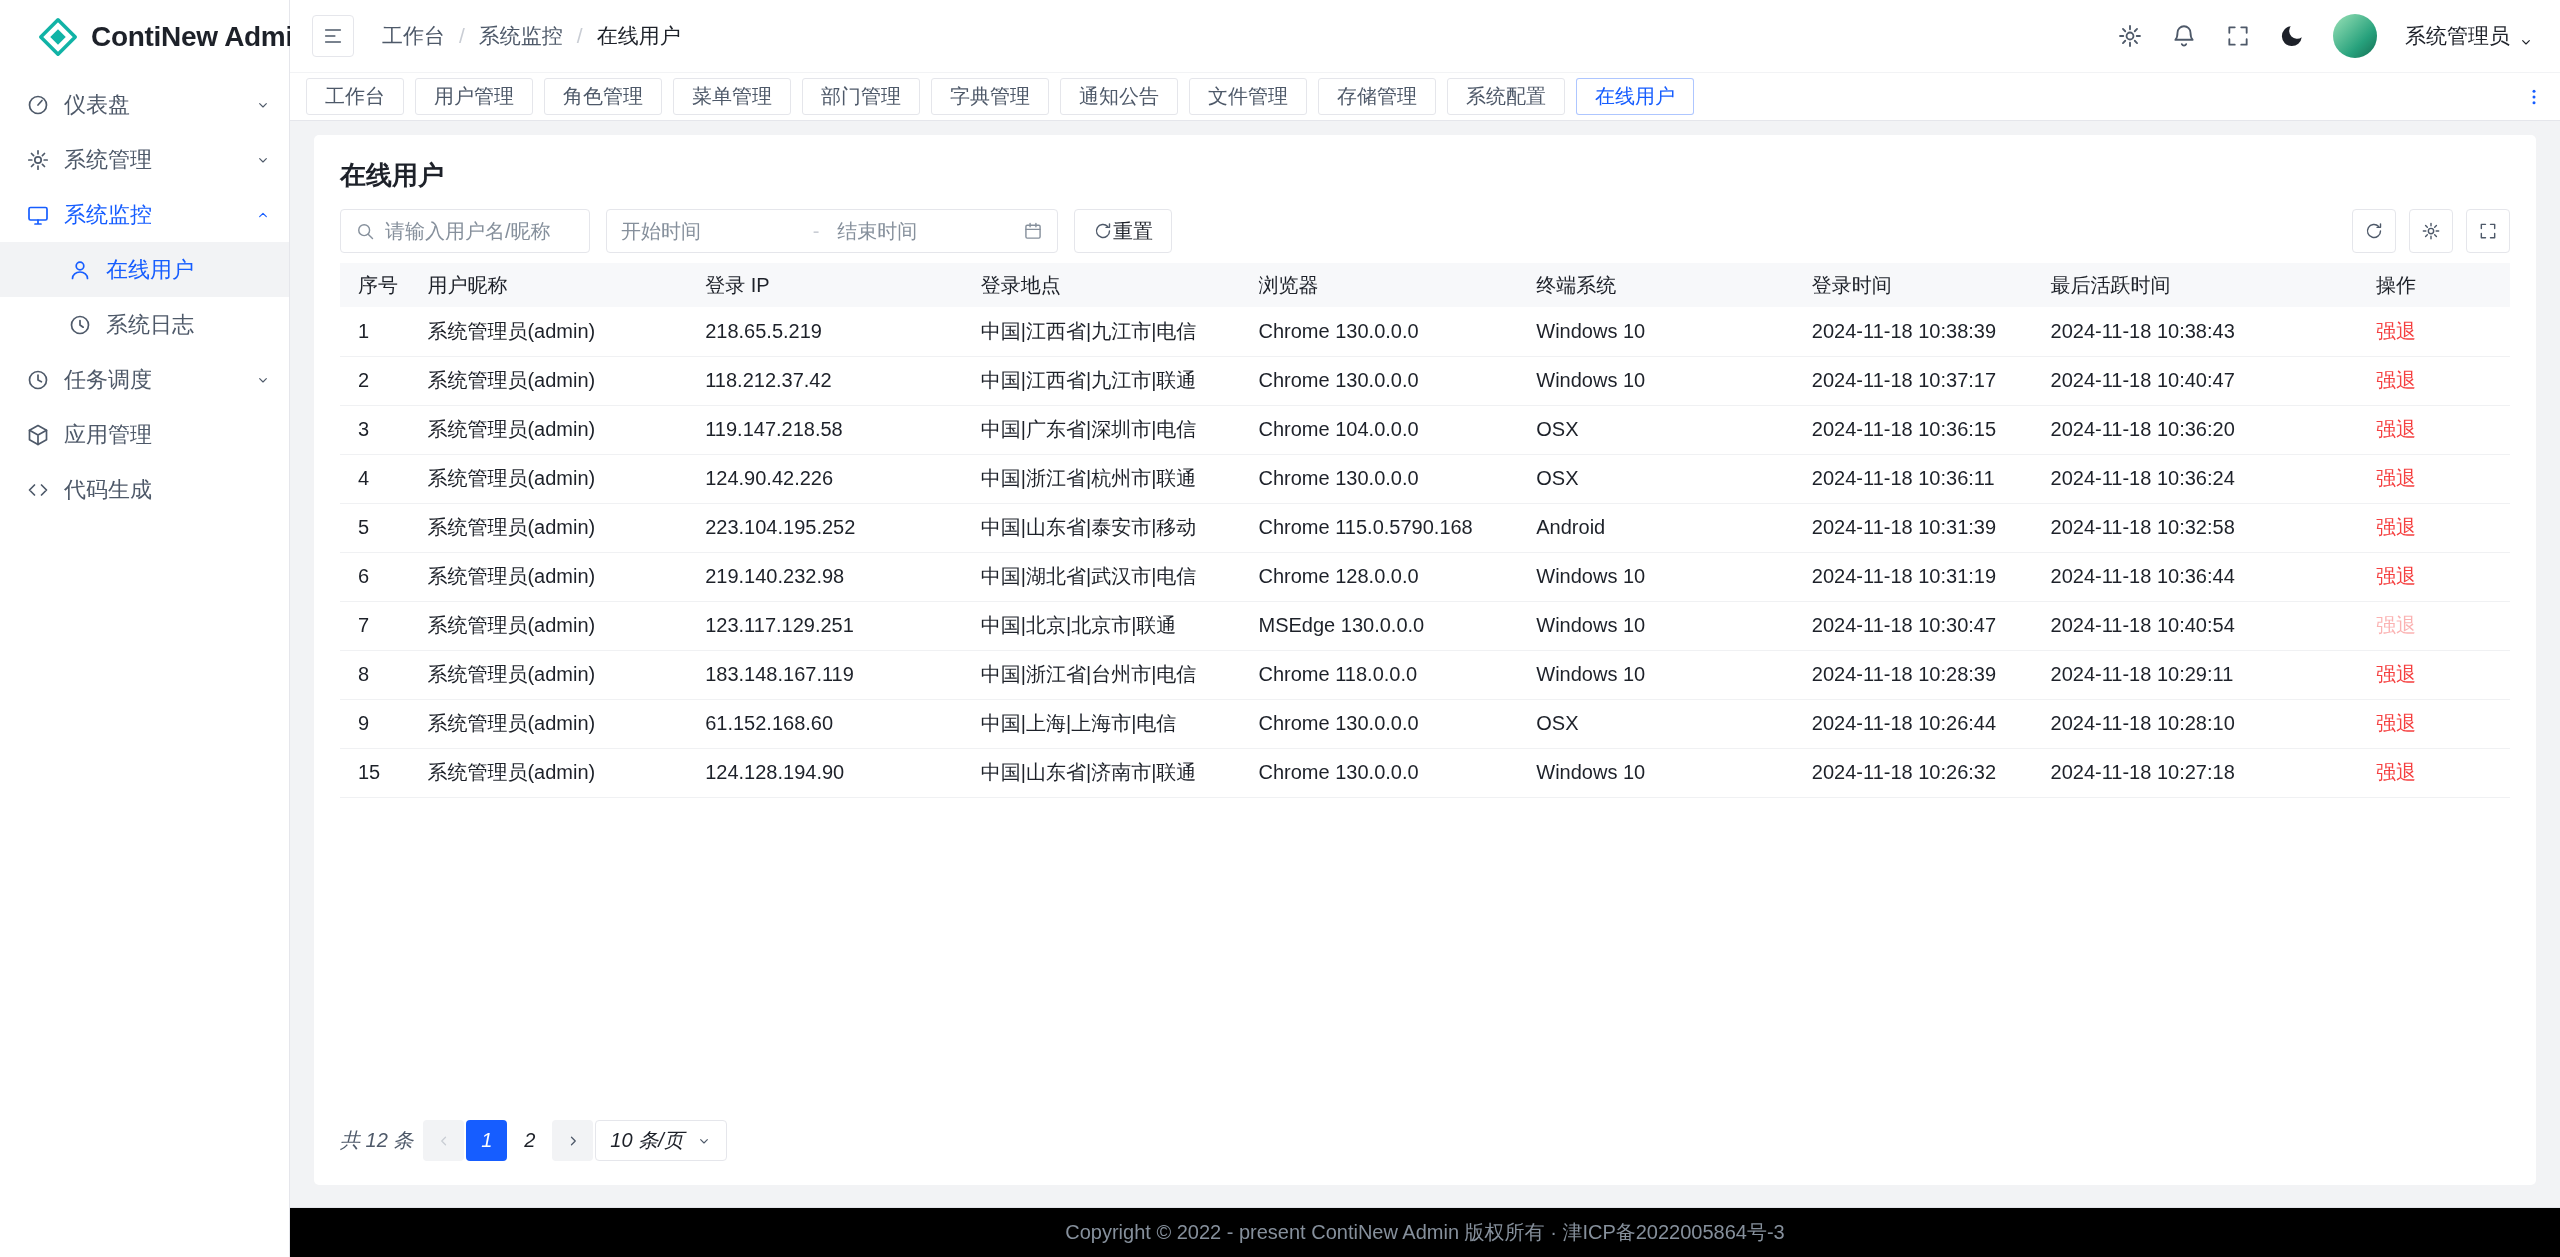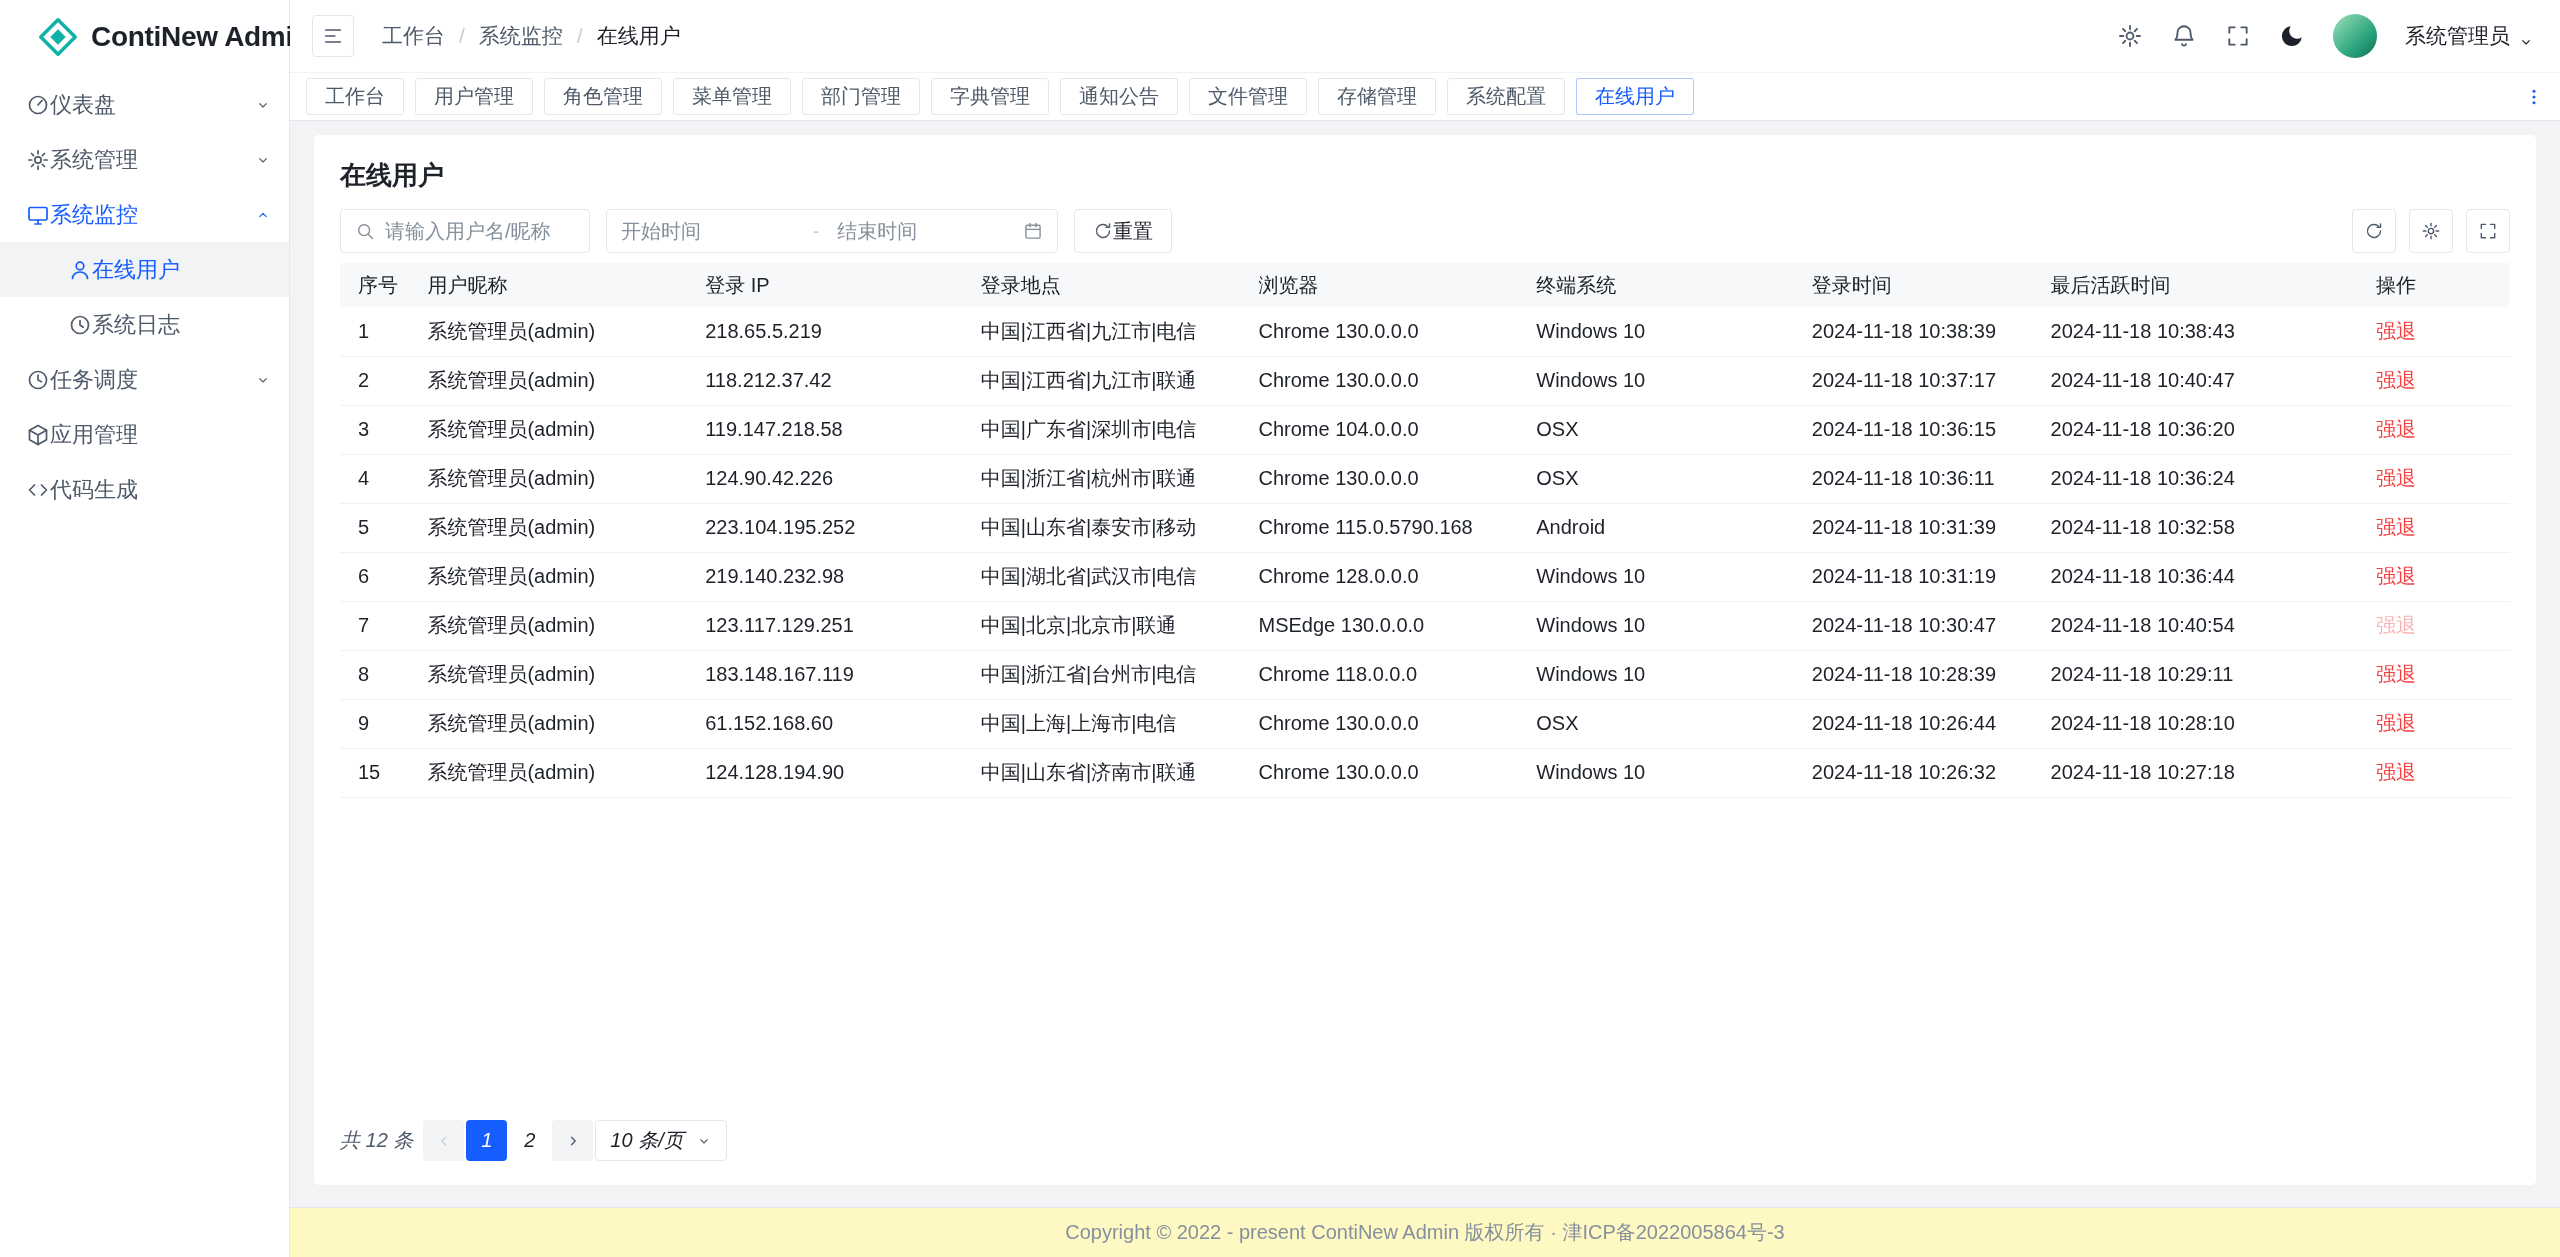--- a/index.html
+++ b/index.html
@@ -20,21 +20,21 @@
   .s26 { width: 26px; height: 26px; }
 
   .app { display: flex; width: 100%; height: 100%; }
 
   
   .sidebar { width: 290px; flex-shrink: 0; background: #fff; border-right: 1px solid #e5e6eb;
              display: flex; flex-direction: column; }
   .logo-row { height: 73px; display: flex; align-items: center; gap: 13px; padding-left: 38px; flex-shrink: 0; }
   .logo-title { font-size: 28px; font-weight: 700; white-space: nowrap; letter-spacing: -0.3px; }
   .menu { flex: 1; overflow: hidden; padding-top: 4px; }
-  .menu-item { height: 55px; display: flex; align-items: center; 
+  .menu-item { height: 55px; display: flex; align-items: center; gap: 14px;
                padding: 0 18px 0 26px; font-size: 22px; color: #4e5969; cursor: pointer; white-space: nowrap; }
   .menu-item .menu-label { flex: 1; overflow: hidden; }
   .menu-active { color: #165dff; }
   .submenu-item { padding-left: 68px; }
   .menu-selected { background: #f2f3f5; color: #165dff; }
 
   
   .main { flex: 1; min-width: 0; display: flex; flex-direction: column; }
 
   .topbar { height: 73px; flex-shrink: 0; background: #fff; display: flex; align-items: center;
@@ -98,21 +98,21 @@
               justify-content: center; background: #f2f3f5; color: #4e5969; font-size: 20px; }
   .page-btn.disabled { color: #c9cdd4; }
   .page-num { background: transparent; color: #1d2129; }
   .page-num.current { background: #165dff; color: #fff; }
   #page-nums { display: contents; }
   .page-size { height: 41px; border: 1px solid #e5e6eb; border-radius: 4px; background: #fff;
                display: flex; align-items: center; gap: 12px; padding: 0 14px; color: #1d2129; cursor: pointer; }
   .page-size .icon { color: #4e5969; }
 
   .footer { height: 50px; flex-shrink: 0; border-top: 1px solid #e5e6eb; display: flex; align-items: center;
-            justify-content: center; color: #86909c; font-size: 20px; background: #fef9c3; }
+            justify-content: center; color: #86909c; font-size: 20px; background: #000000; }
 </style>
 </head>
 <body>
 
 <div class="app">
 
   <aside class="sidebar">
     <div class="logo-row">
       <span class="icon">
         <svg viewBox="0 0 36 36" width="40" height="40">

